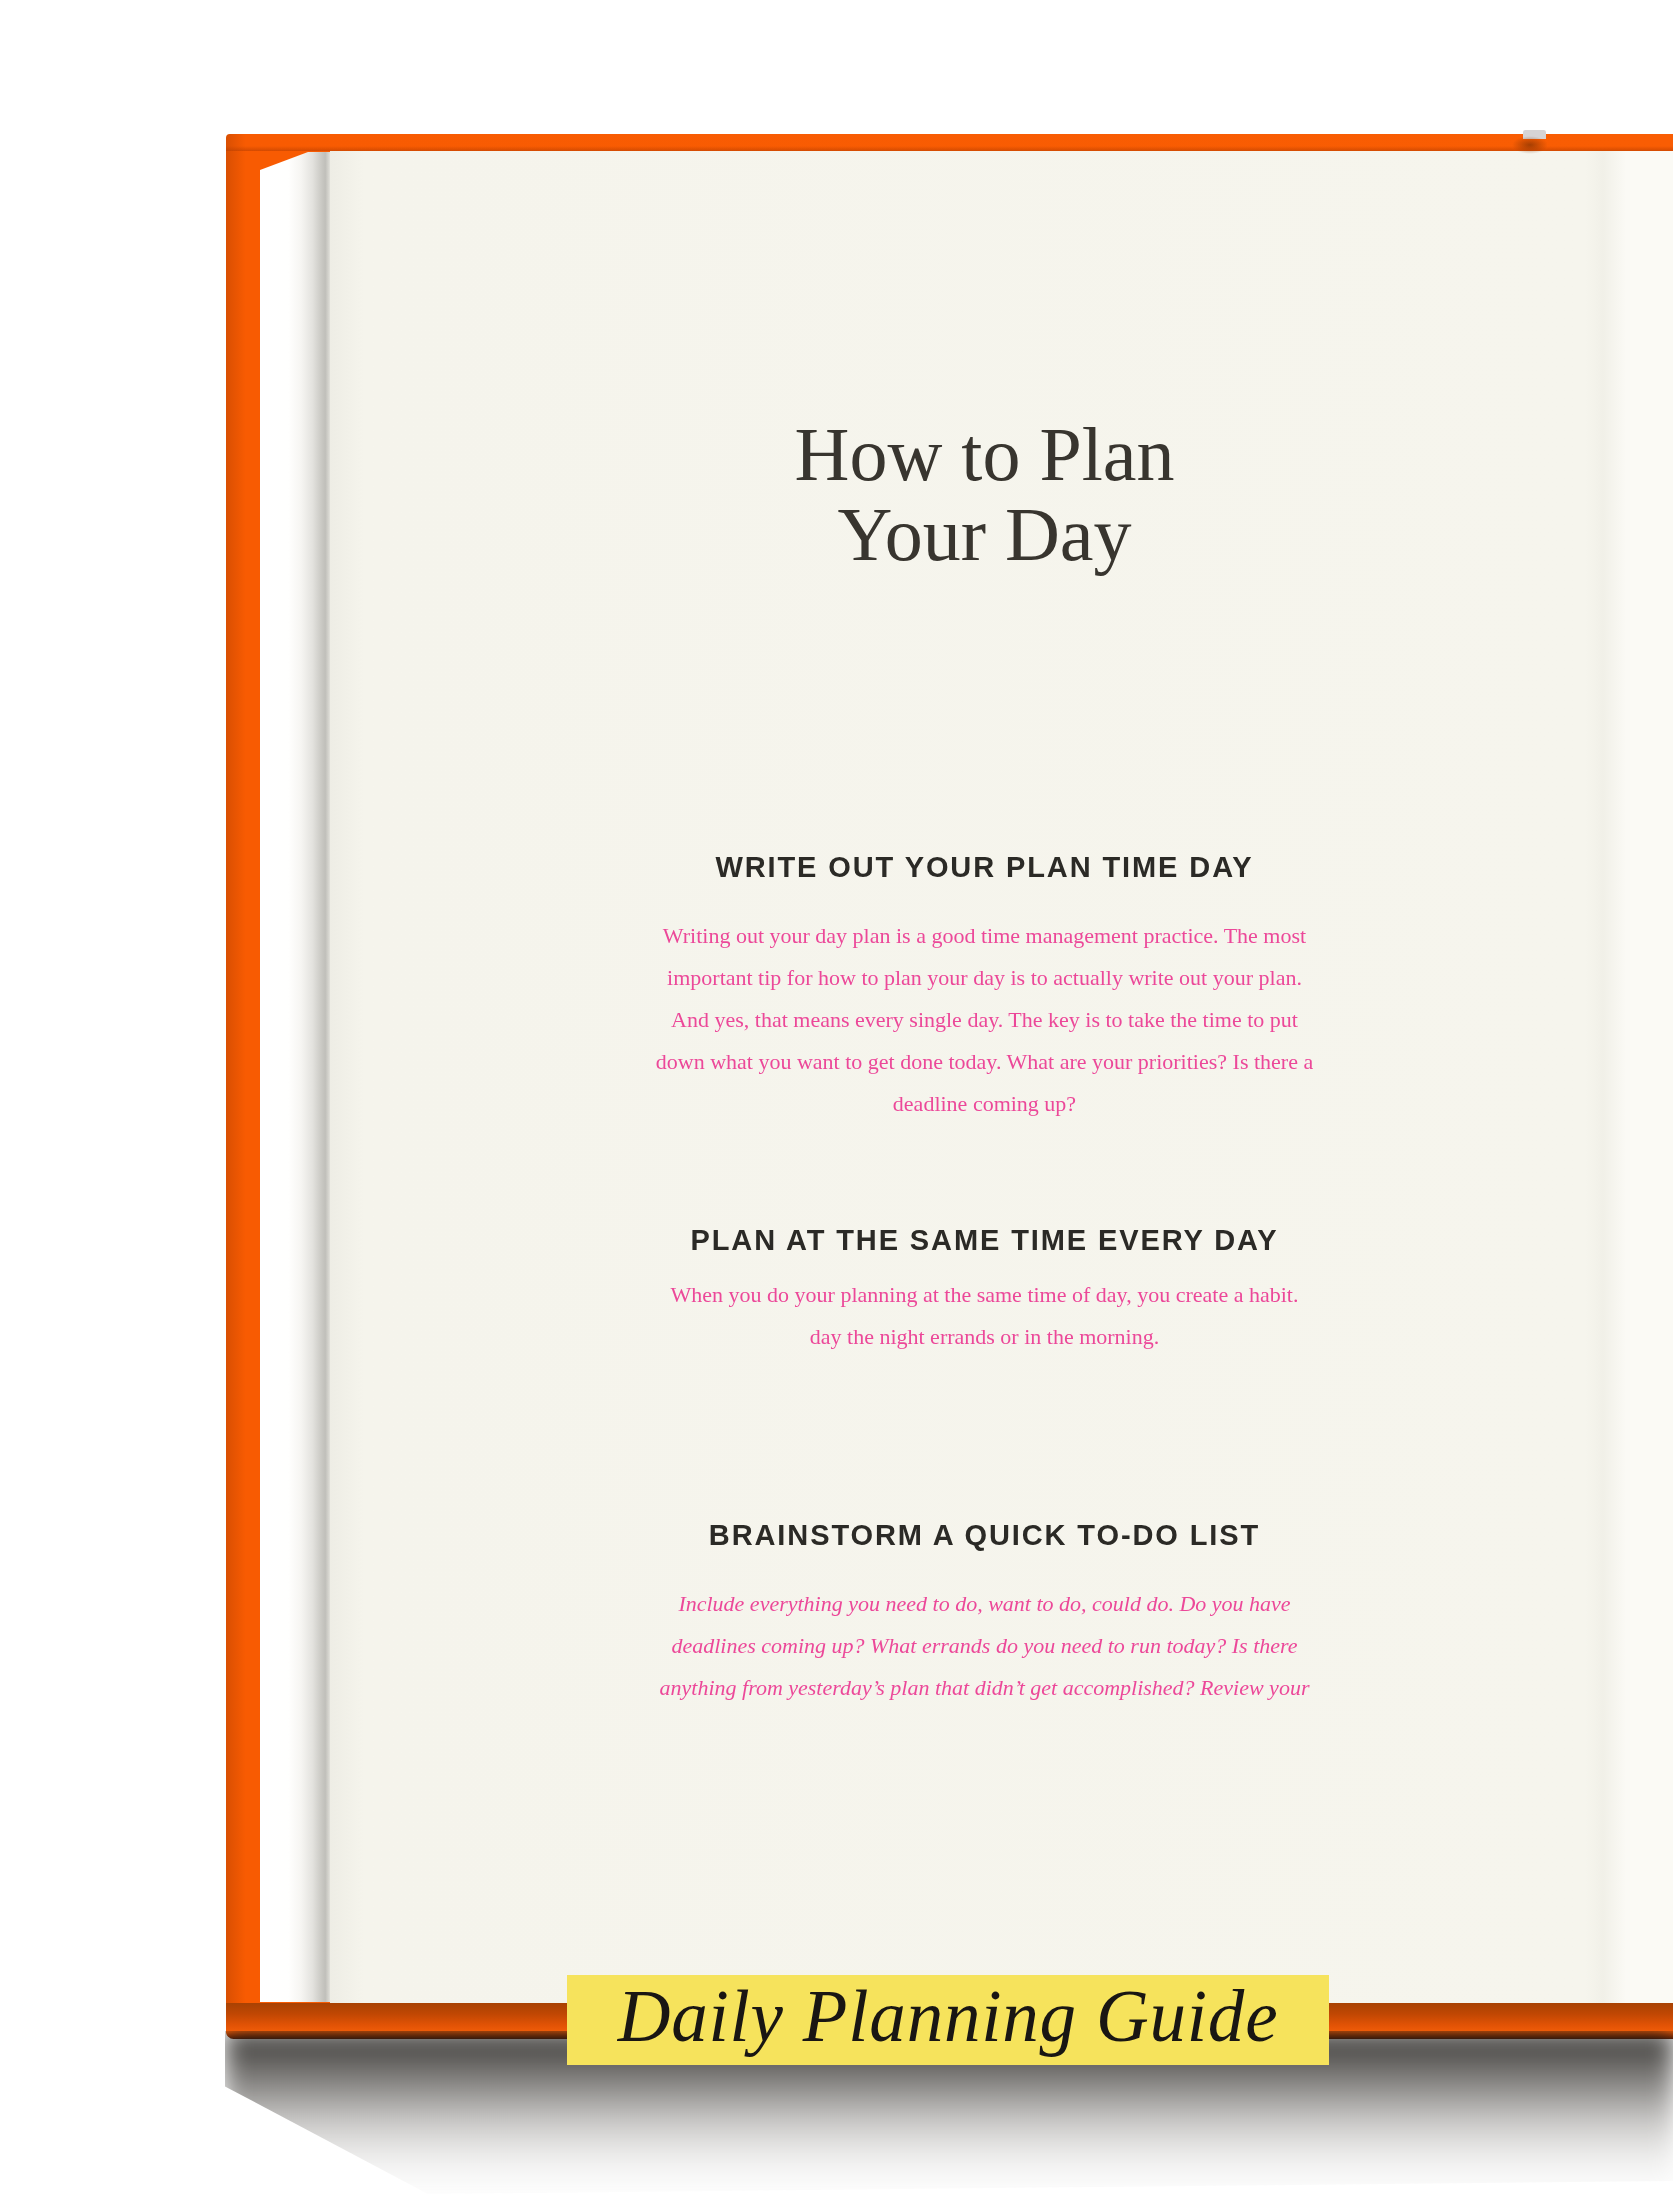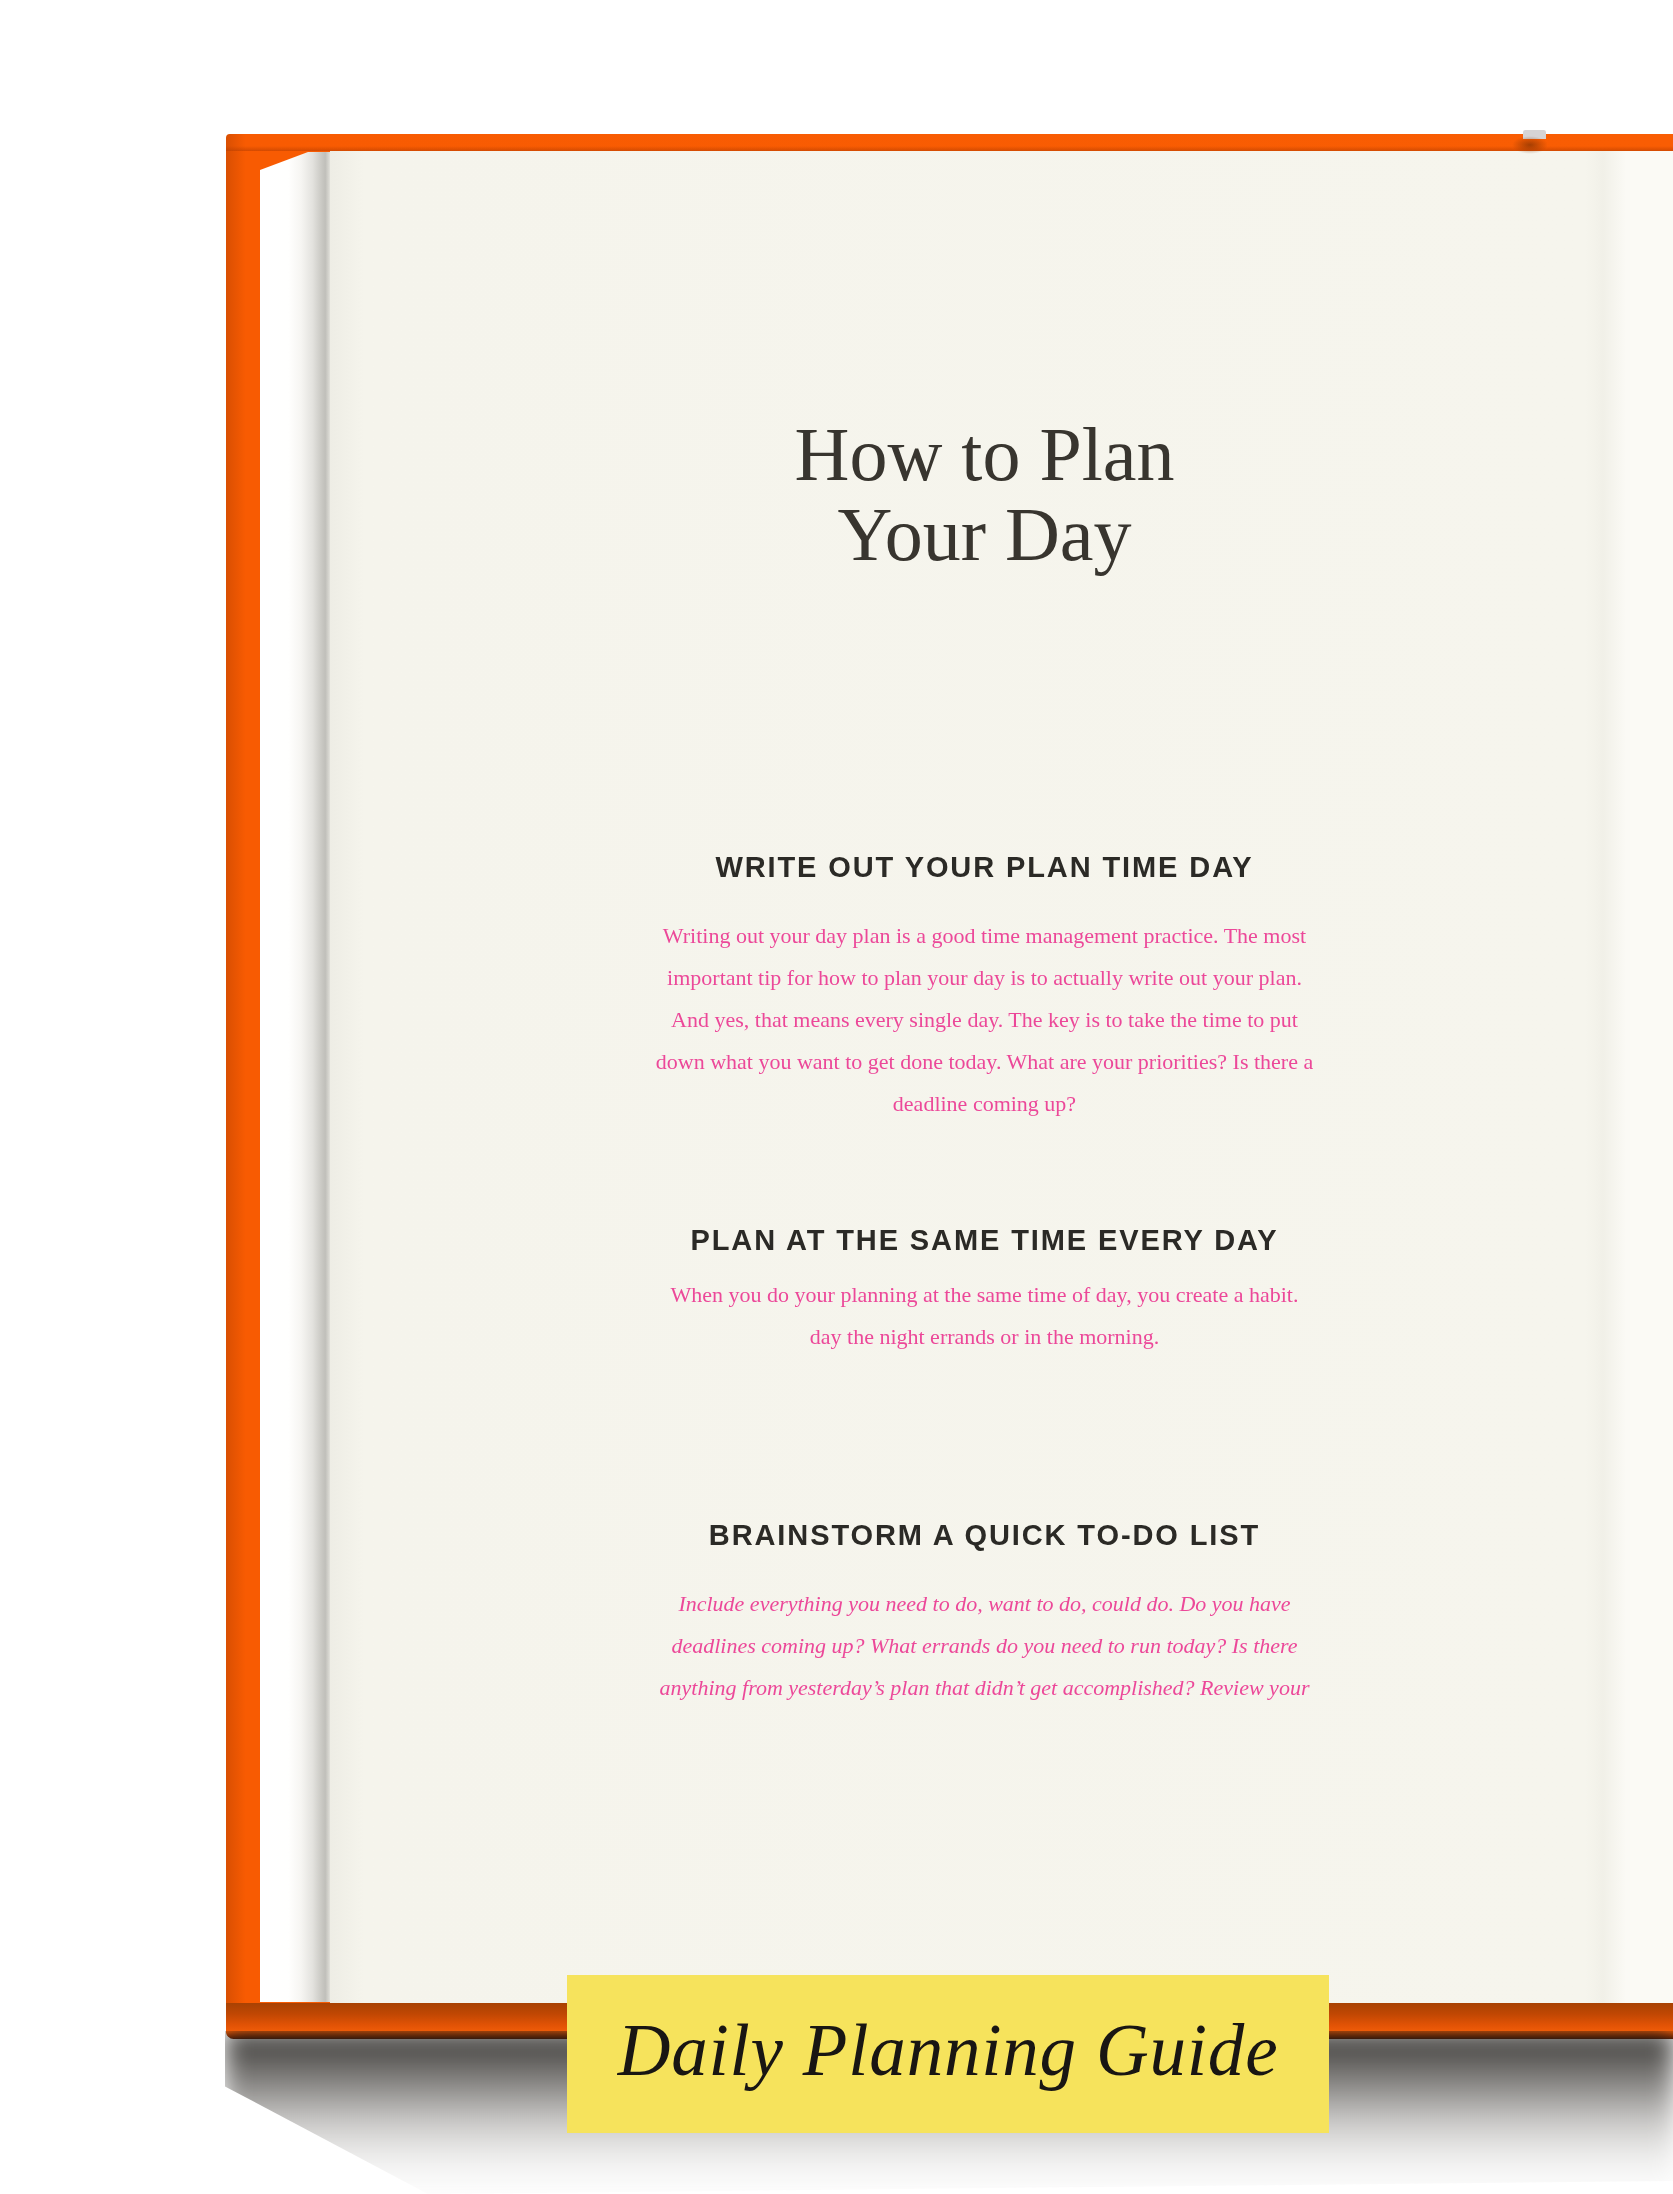--- a/index.html
+++ b/index.html
@@ -114,21 +114,21 @@
   }
   .body-1 { top: 915px; }
   .body-2 { top: 1274px; }
   .body-3 { top: 1583px; font-style: italic; }
   .body-line, .title-line { white-space: nowrap; }
 
   
   .banner {
     position: absolute;
     left: 567px; top: 1975px;
-    width: 762px; height: 158px;
+    width: 762px; height: 90px;
     background: #f6e35c;
     display: flex;
     align-items: center;
     justify-content: center;
     z-index: 20;
   }
   .banner-label {
     font-family: "Liberation Serif", serif;
     font-style: italic;
     font-size: 73px;

